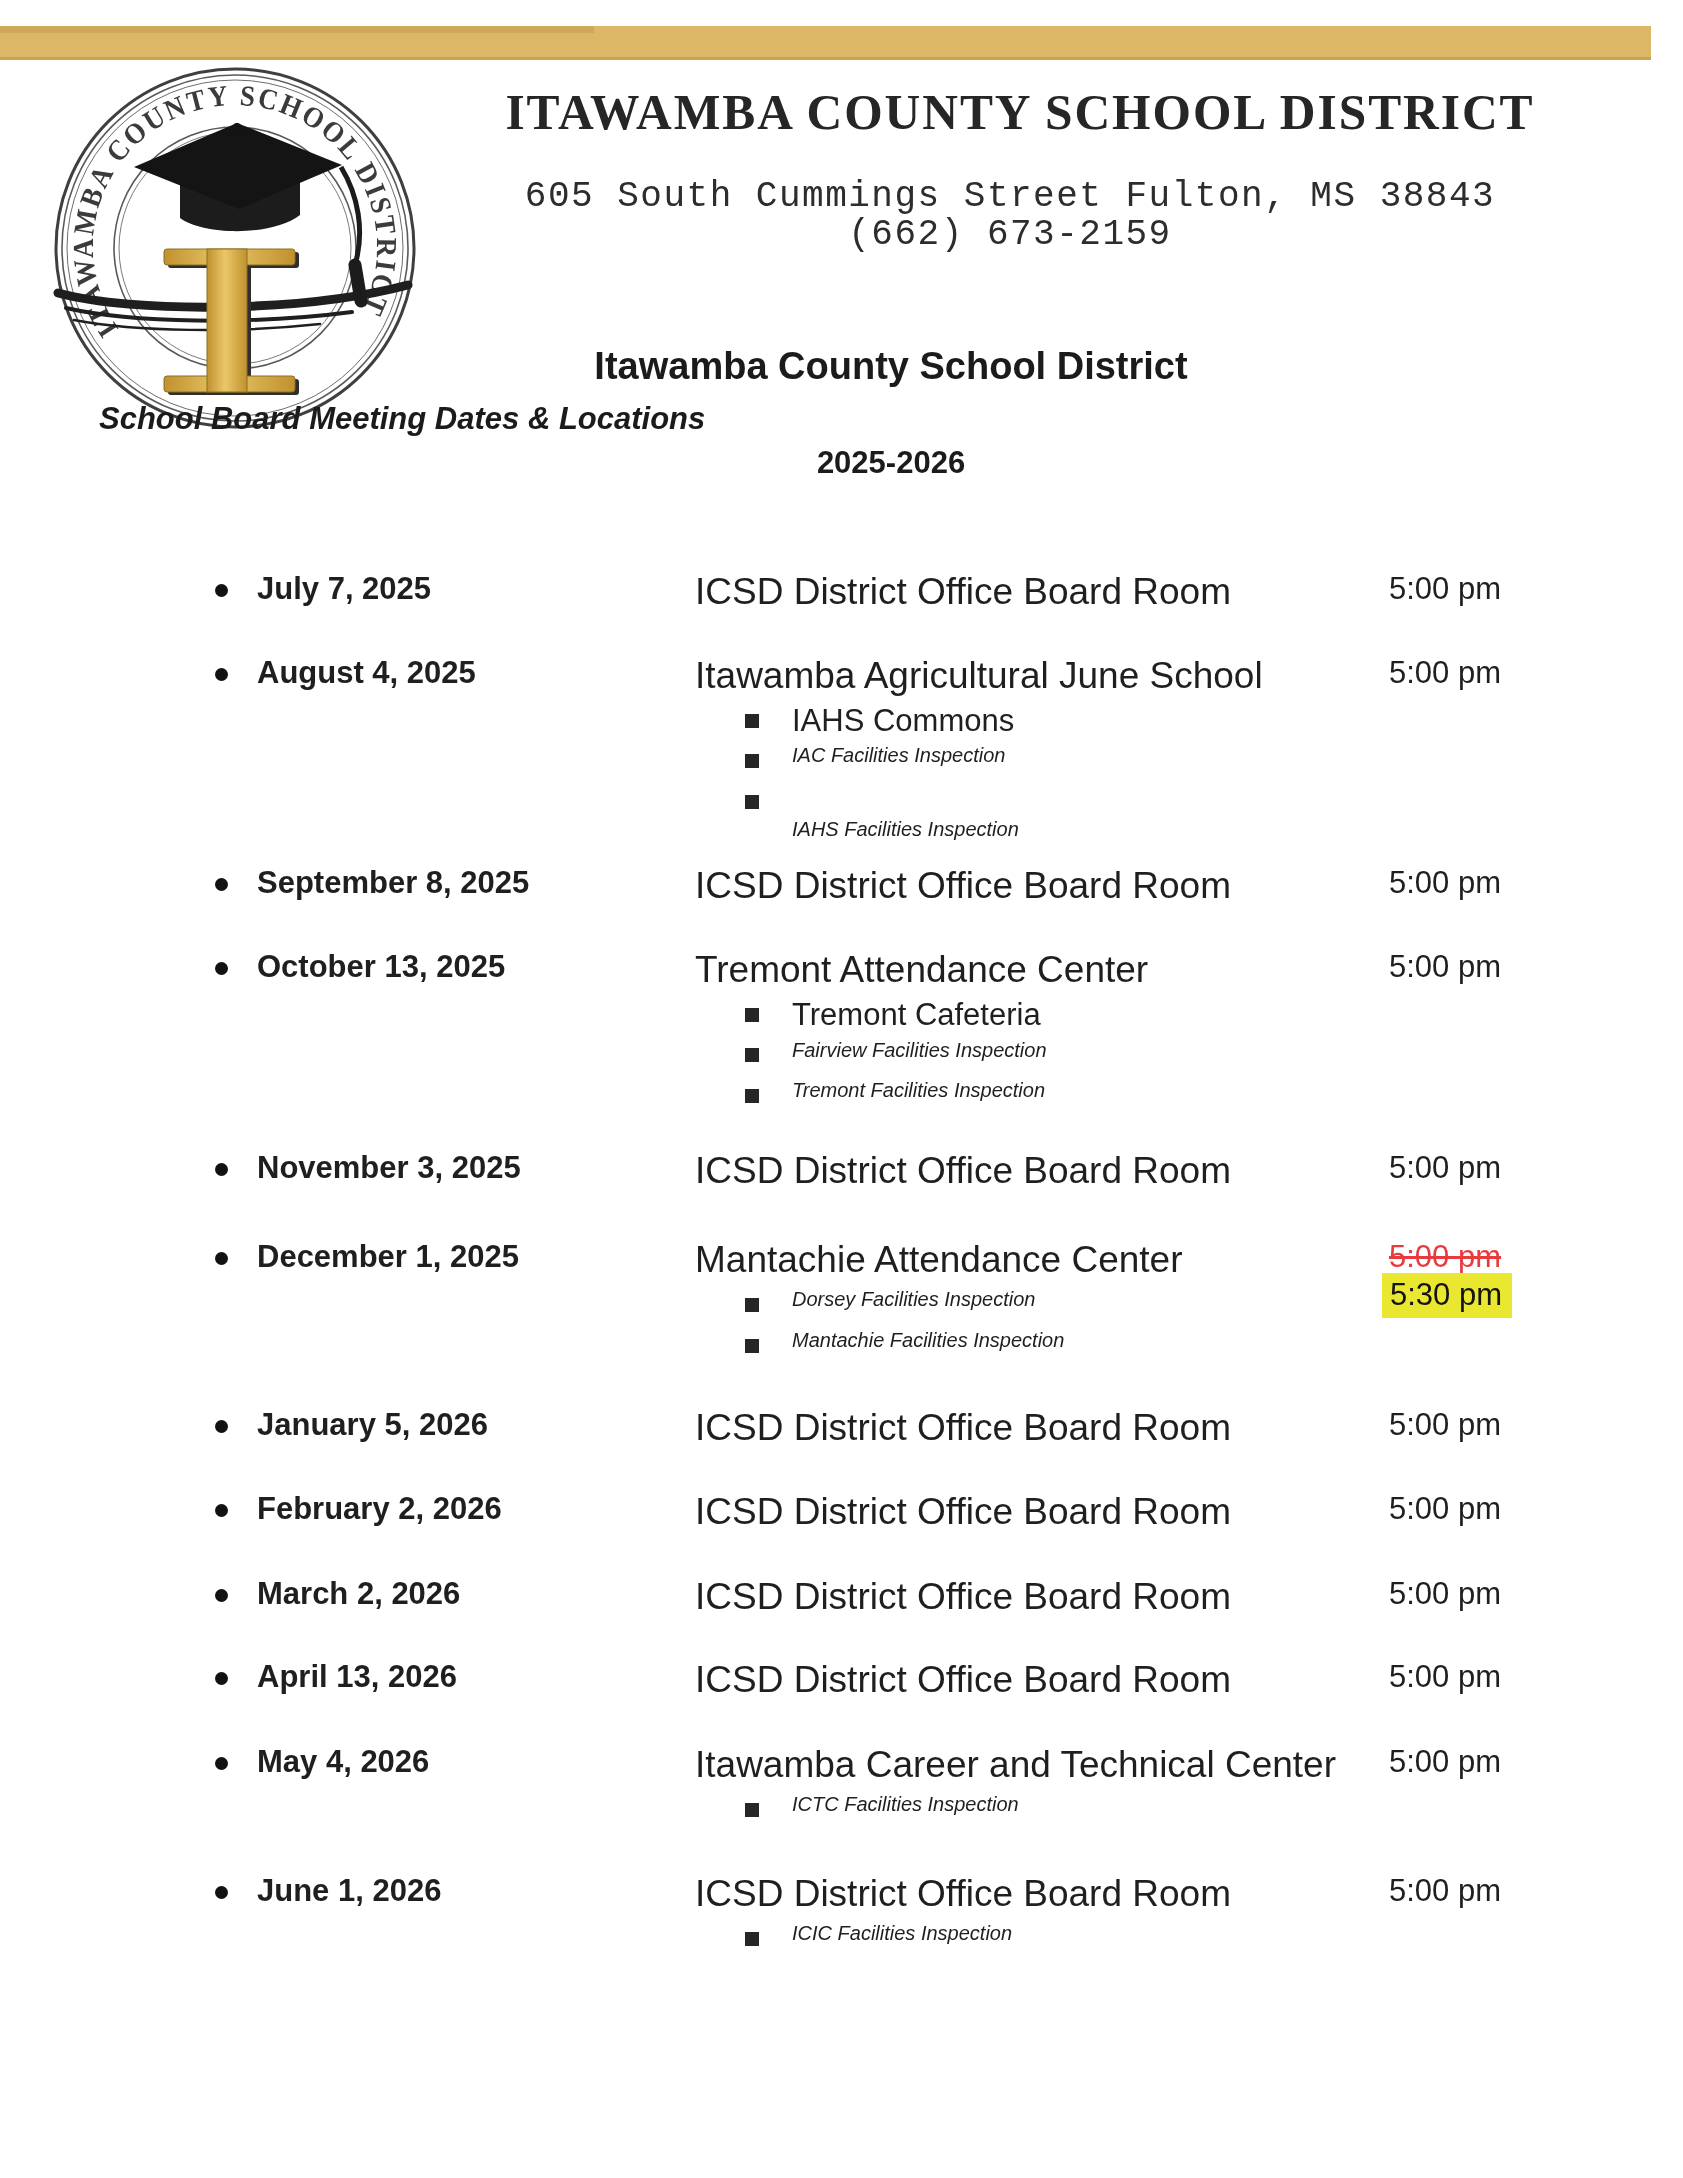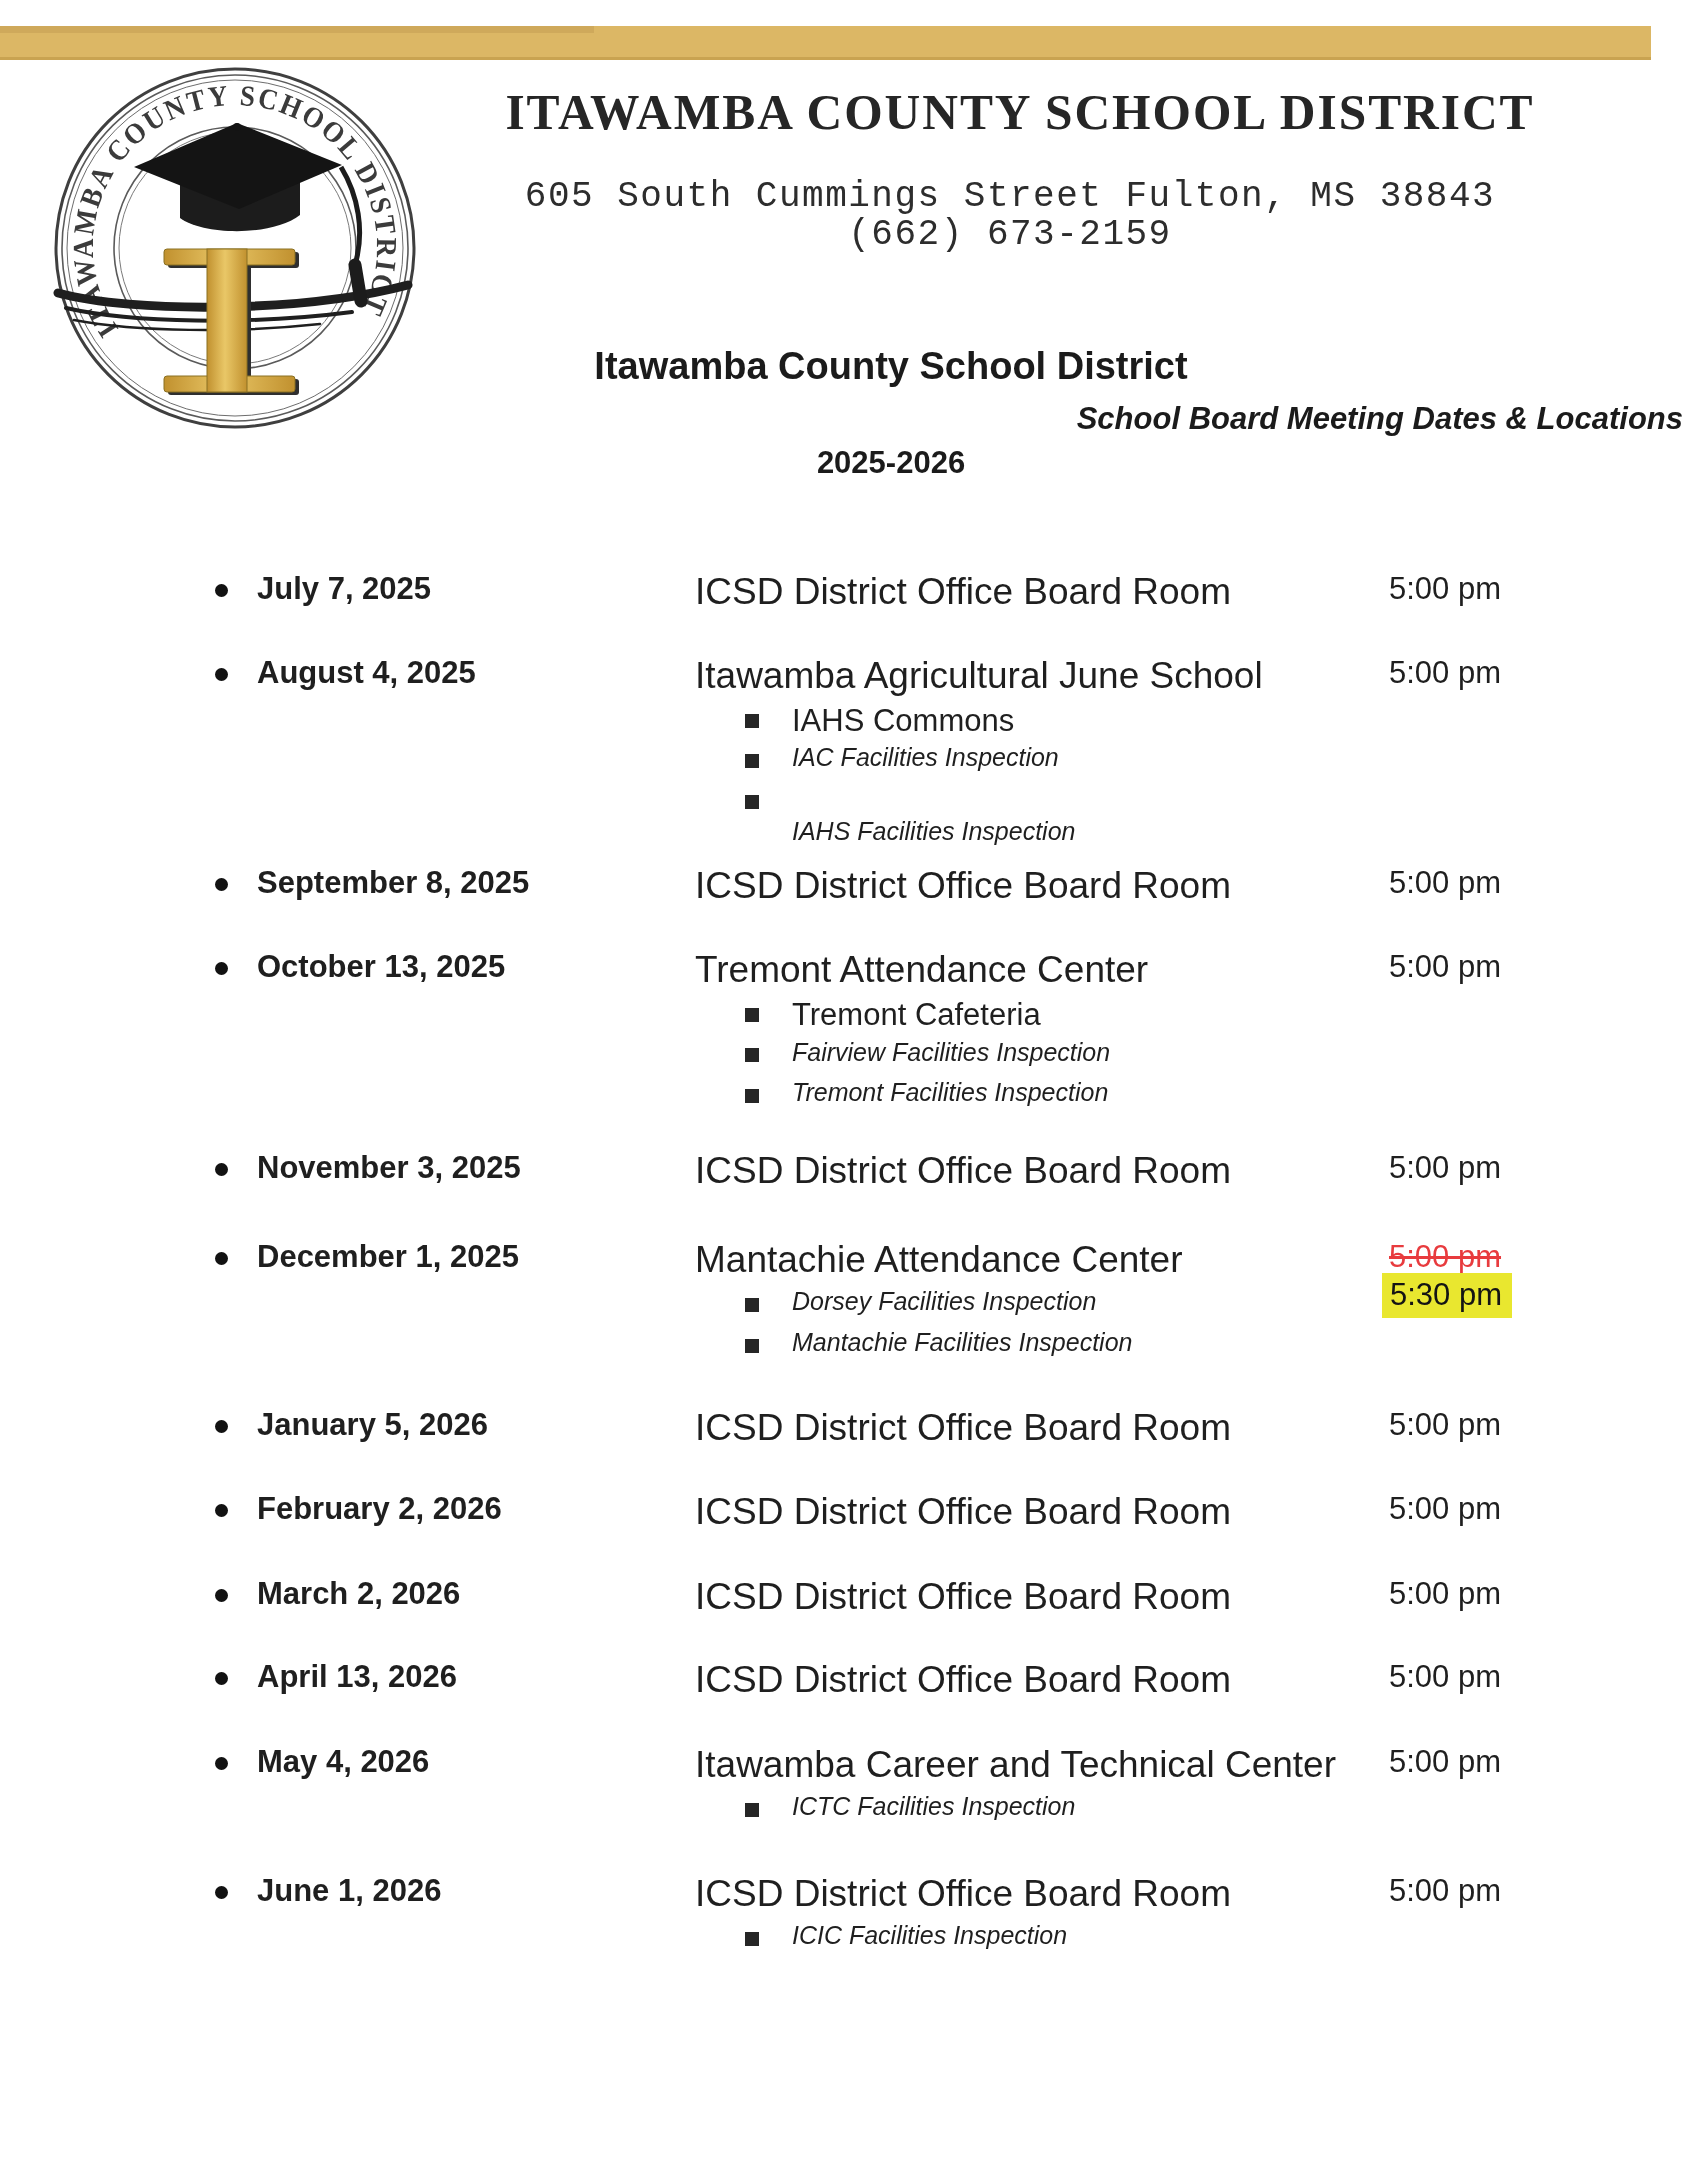--- a/index.html
+++ b/index.html
@@ -14,32 +14,32 @@
   
   .masthead-name{left:416px;top:87px;width:1208px;text-align:center;
     font-family:"Liberation Serif",serif;font-weight:bold;font-size:51px;color:#262626;
     letter-spacing:2px;transform:scaleX(.97)}
   .addr{left:337px;width:1346px;text-align:center;
     font-family:"Liberation Mono","DejaVu Sans Mono",monospace;font-size:36px;color:#2d2d2d;letter-spacing:1.5px}
   .addr1{top:179px}
   .addr2{top:217px}
   
   .doc-title{left:99px;top:347px;width:1584px;text-align:center;font-size:38px;font-weight:bold;color:#1b1b1b}
-  .doc-sub{left:99px;top:403px;width:1584px;text-align:right;font-size:31px;font-weight:bold;font-style:italic;color:#1b1b1b}
+  .doc-sub{left:99px;top:403px;width:1584px;text-align:left;font-size:31px;font-weight:bold;font-style:italic;color:#1b1b1b}
   .doc-year{left:99px;top:447px;width:1584px;text-align:center;font-size:31px;font-weight:bold;color:#1b1b1b}
   
   .dot{left:215px;width:13px;height:13px;border-radius:50%;background:#121212}
   .m-date{left:257px;font-size:31px;font-weight:bold}
   .m-loc{left:695px;font-size:37px}
   .m-time{left:1389px;font-size:31px}
   .m-time-struck{left:1389px;font-size:31px;color:#e83b3e;text-decoration:line-through;text-decoration-thickness:3px;text-decoration-color:#e83b3e}
   .m-time-high{left:1382px;font-size:31px;background:#e9e72f;padding:6px 10px 8px 8px;color:#141414}
   .sq{left:745px;width:14px;height:14px;background:#262626}
   .sub-regular{left:792px;font-size:31px}
-  .sub-italic{left:792px;font-size:25px;font-style:italic}
+  .sub-italic{left:792px;font-size:20px;font-style:italic}
   .logo-svg{left:52px;top:65px}
 </style>
 </head>
 <body>
 
 <div class="abs gold-bar"></div>
 <div class="abs gold-bar-accent"></div>
 
 <svg class="abs logo-svg" width="366" height="366" viewBox="0 0 366 366">
   <defs>

